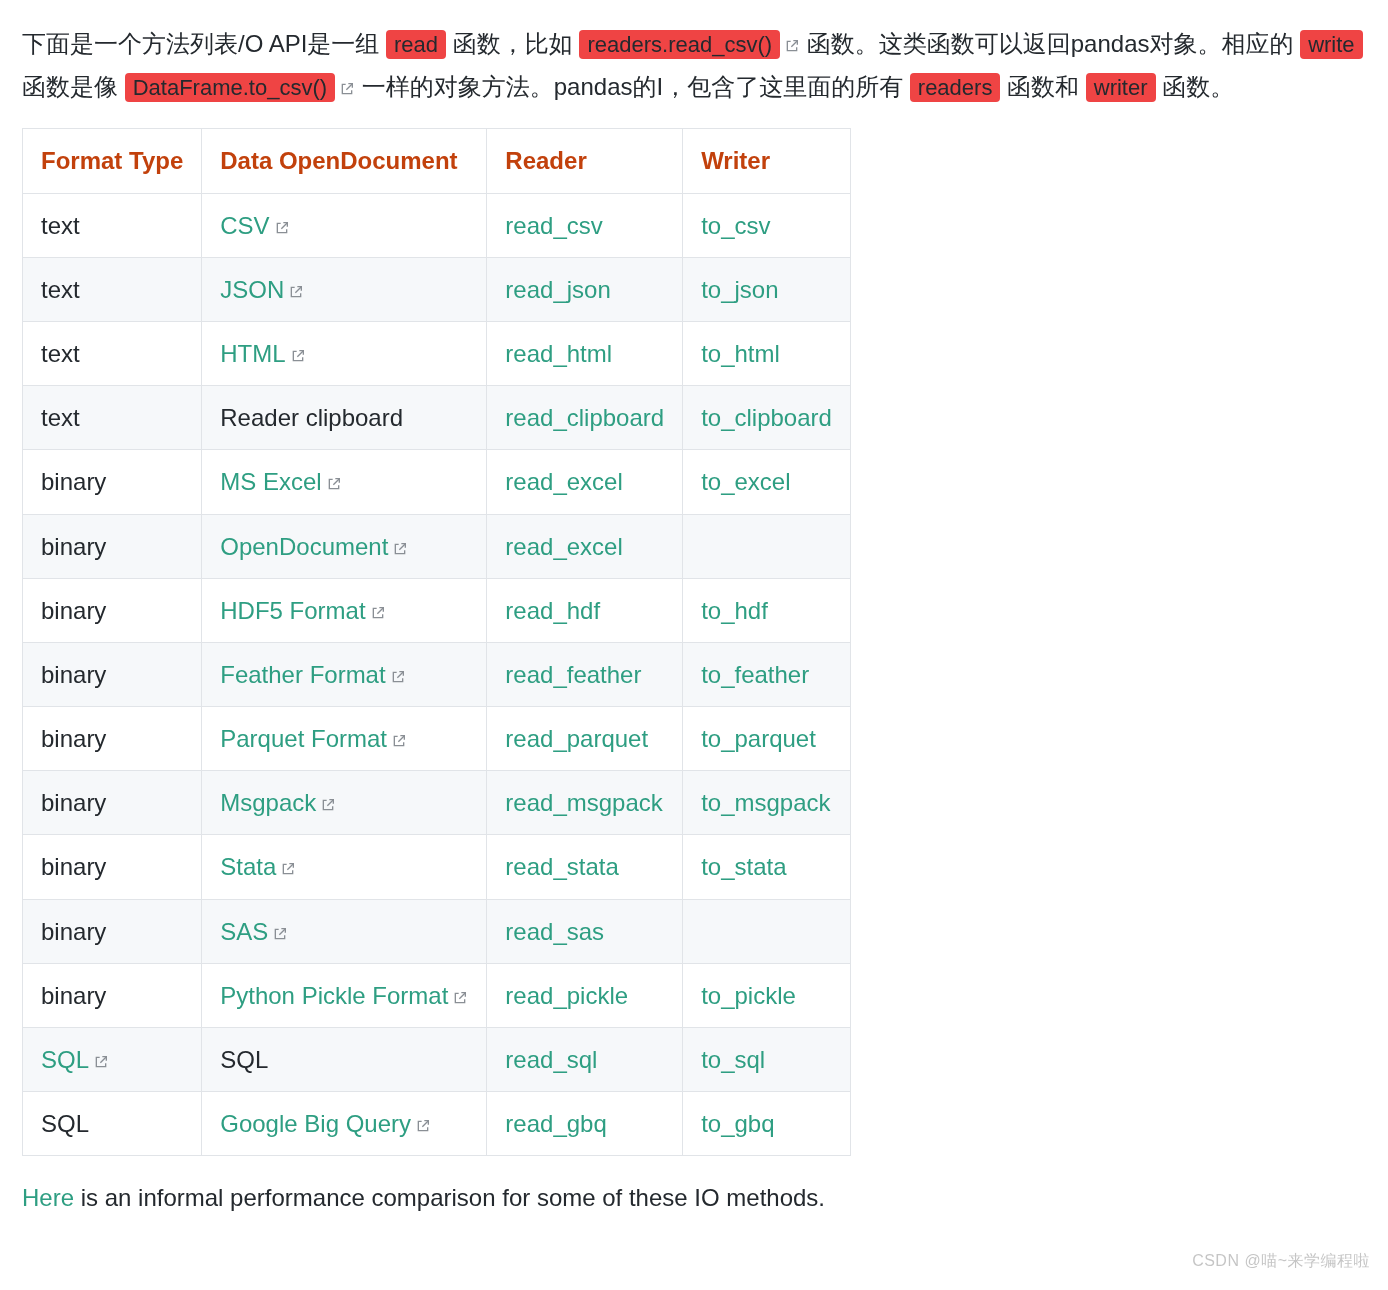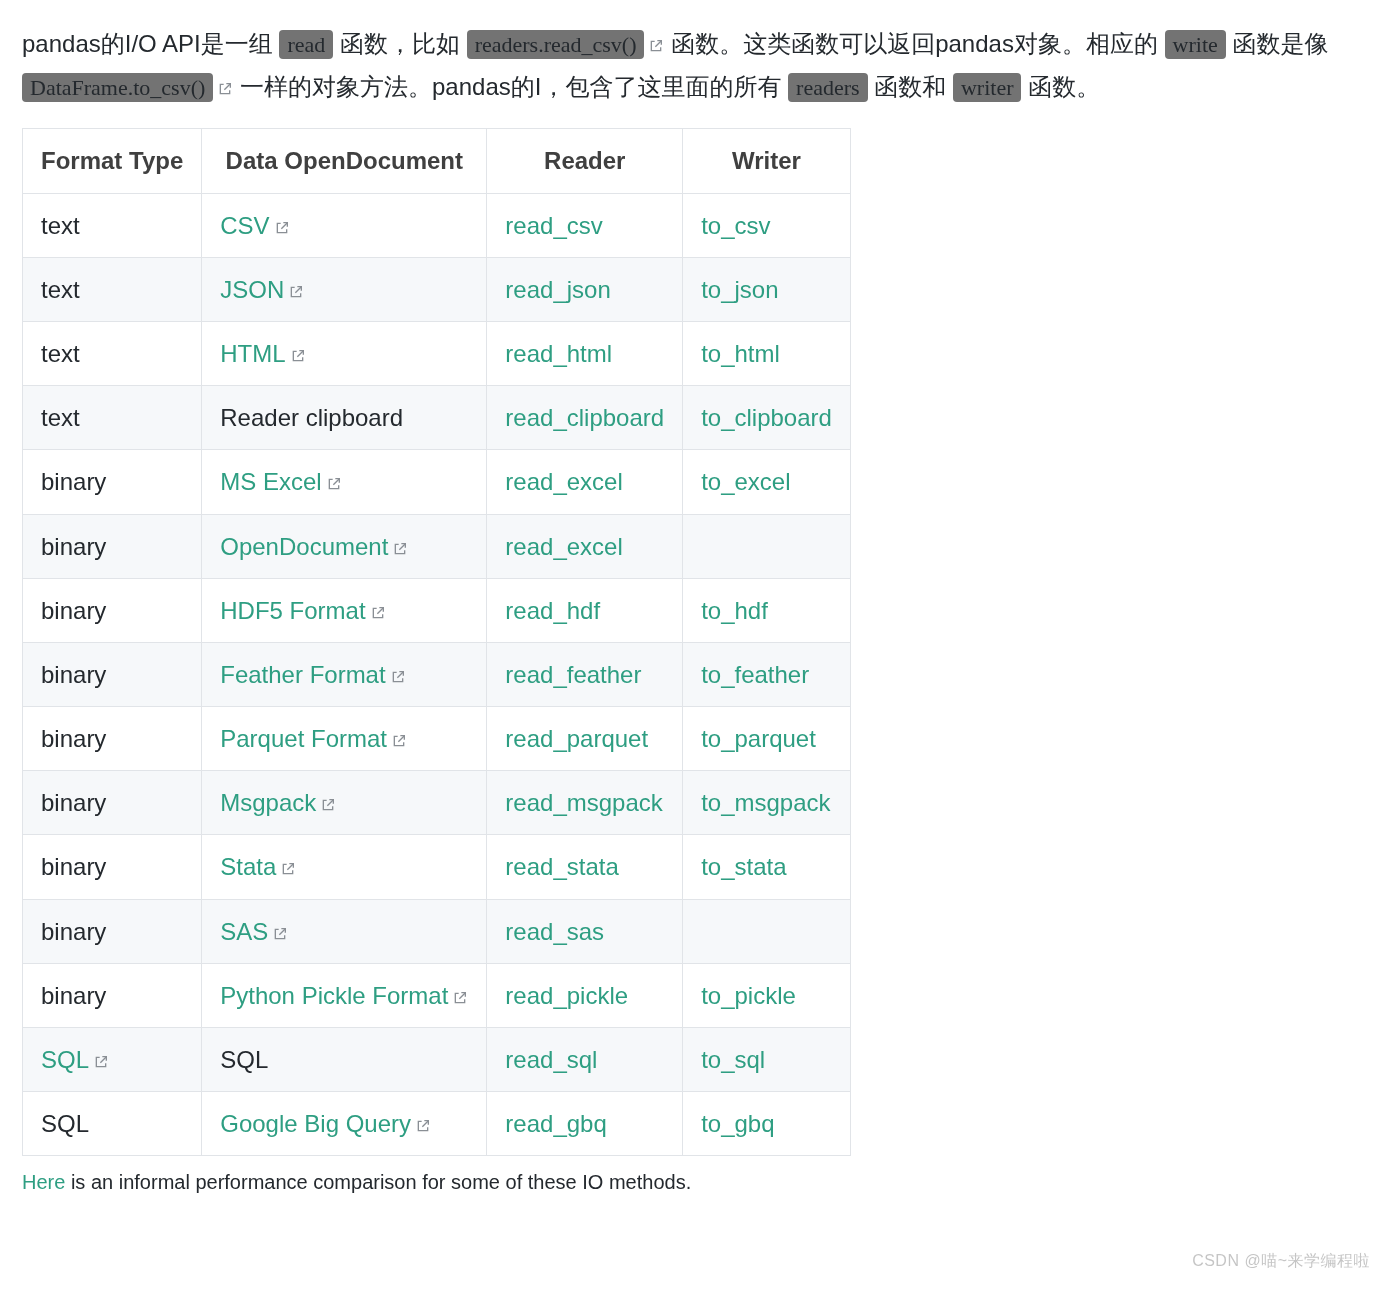--- a/index.html
+++ b/index.html
@@ -10,24 +10,24 @@
     color: #24292e;
     line-height: 1.8;
     background: #fff;
     width: 1388px;
     box-sizing: border-box;
   }
   .intro {
     margin-bottom: 20px;
   }
   code.inline {
-    background: #737373;
+    background: #ef4444;
     border-radius: 4px;
     padding: 2px 8px;
-    font-family: Liberation Serif, serif;
+    font-family: Liberation Sans, sans-serif;
     font-size: 22px;
     color: #24292e;
   }
   a.link, .linkish {
     color: #2e9e82;
     text-decoration: none;
   }
   .ext-icon {
     display: inline-block;
     vertical-align: -2px;
@@ -41,48 +41,47 @@
   }
   th, td {
     border: 1px solid #e1e4e8;
     padding: 10px 18px;
     text-align: left;
     white-space: nowrap;
   }
   th {
     background: #fff;
     font-weight: 700;
-    color: #404040;
-    text-align: center;
+    color: #c2410c;
   }
   tbody tr:nth-child(even) td {
     background: #f6f8fa;
   }
   tbody tr:nth-child(odd) td {
     background: #ffffff;
   }
   .footer {
-    margin-top: 8px;
-    font-size: 20px;
+    margin-top: 20px;
+    font-size: 24px;
   }
   .watermark {
     position: fixed;
     right: 18px;
     bottom: 14px;
     font-size: 16px;
     color: rgba(90,90,90,0.35);
     letter-spacing: 0.5px;
     pointer-events: none;
   }
 </style>
 </head>
 <body>
 
 <div class="intro">
-  <span>pandas的I/O API是一组 </span>
+  <span>下面是一个方法列表/O API是一组 </span>
   <code class="inline">read</code>
   <span> 函数，比如 </span>
   <a class="link"><code class="inline">readers.read_csv()</code><span class="ext-icon"><svg width="16" height="16" viewBox="0 0 24 24" fill="none" stroke="#8a8f95" stroke-width="2">
           <path d="M14 4h6v6"></path>
           <path d="M20 4l-9 9"></path>
           <path d="M19 14v5H5V5h5"></path>
         </svg></span></a>
   <span>函数。这类函数可以返回pandas对象。相应的 </span>
   <code class="inline">write</code>
   <span> 函数是像 </span>

